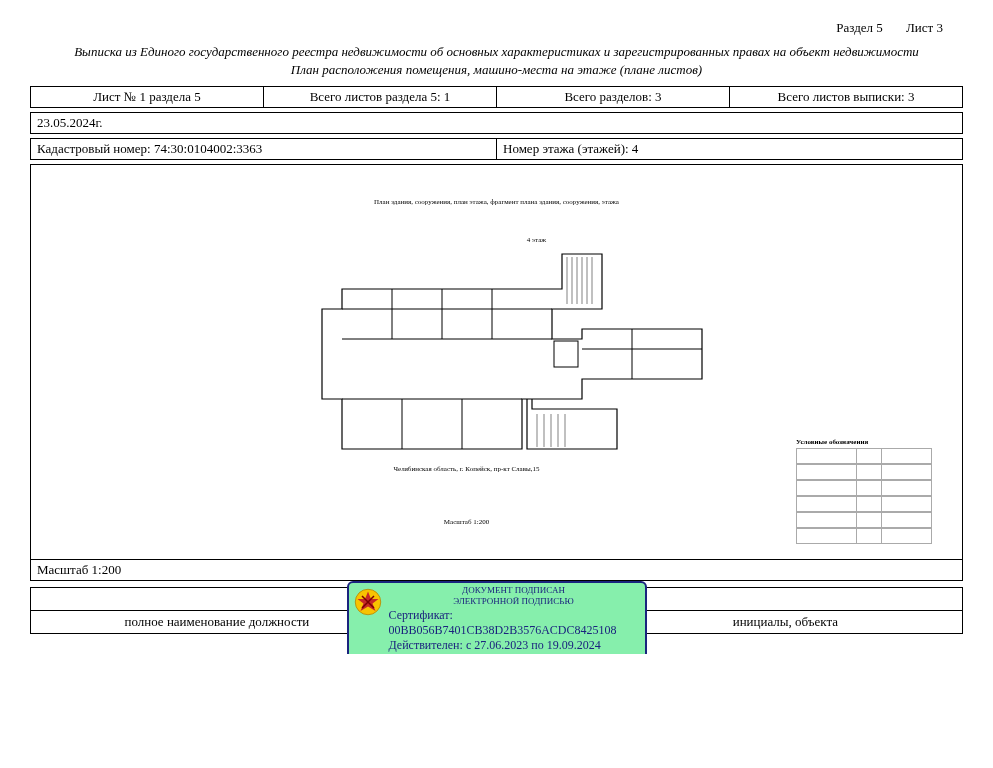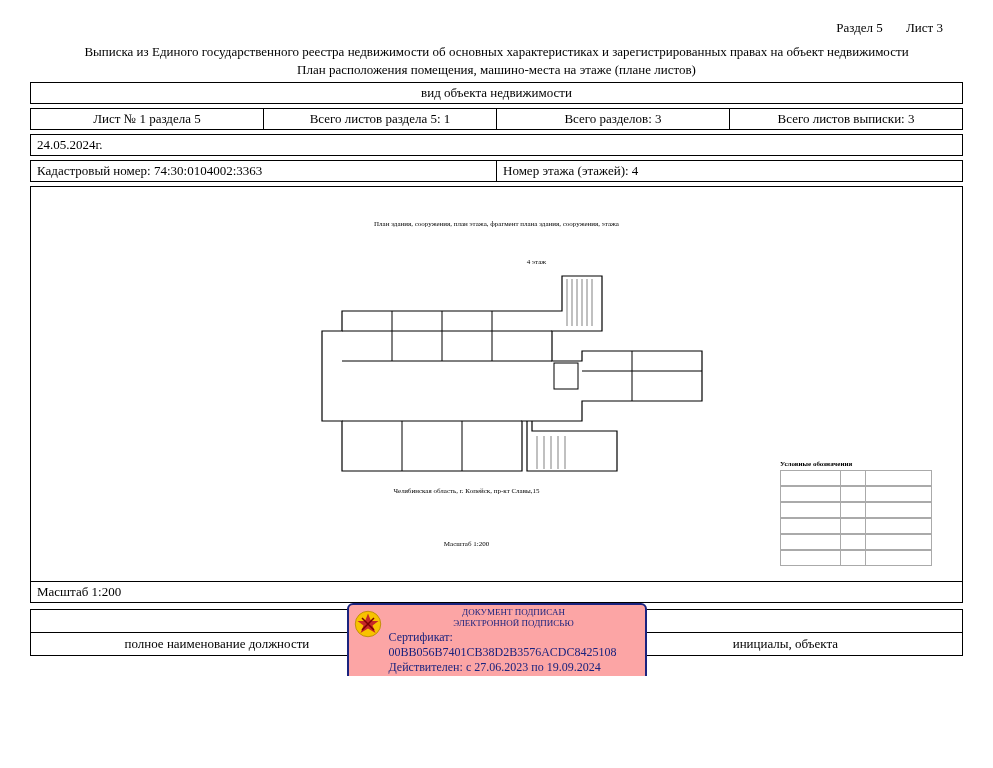--- a/index.html
+++ b/index.html
@@ -14,20 +14,21 @@
   }
   .top-right {
     text-align: right;
     padding-right: 20px;
     margin-bottom: 8px;
   }
   .top-right span { margin-left: 20px; }
   .title-line {
     text-align: center;
     margin: 2px 0;
+    font-style: italic;
   }
   .tbl {
     width: 100%;
     border-collapse: collapse;
     margin-top: 4px;
   }
   .tbl td, .tbl th {
     border: 1px solid #000;
     padding: 2px 6px;
     font-weight: normal;
@@ -65,21 +66,21 @@
   .scale-label-inner {
     font-size: 7px;
     text-align: center;
     margin-top: 45px;
     margin-left: -60px;
   }
   .legend-box {
     position: absolute;
     right: 30px;
     bottom: 15px;
-    width: 152px;
+    width: 136px;
     font-size: 6px;
   }
   .legend-title {
     font-weight: bold;
     font-size: 7px;
     margin-bottom: 2px;
   }
   .legend-row {
     display: flex;
     border: 0.5px solid #aaa;
@@ -110,21 +111,21 @@
     margin-left: 20px;
   }
   .stamp {
     position: absolute;
     left: 50%;
     top: -6px;
     transform: translateX(-50%);
     width: 300px;
     border: 2px solid #1a237e;
     border-radius: 6px;
-    background: #fca5a5;
+    background: #86efac;
     padding: 2px 6px 18px 40px;
     font-size: 8px;
     color: #1a237e;
     line-height: 1.25;
     box-sizing: border-box;
   }
   .stamp .hline { text-align: center; font-size: 9px; }
   .stamp .sub { font-size: 12px; }
   .emblem {
     position: absolute;
@@ -140,41 +141,38 @@
 <div class="top-right">
   <span>Раздел 5</span>
   <span>Лист 3</span>
 </div>
 
 <div class="title-line">Выписка из Единого государственного реестра недвижимости об основных характеристиках и зарегистрированных правах на объект недвижимости</div>
 <div class="title-line">План расположения помещения, машино-места на этаже (плане листов)</div>
 
 <table class="tbl">
   <tbody>
-  <tr>
-        <td>вид объекта недвижимости</td>
-      </tr>
 </tbody>
   </table>
 
 <table class="tbl row4">
   <tbody>
       <tr>
     <td>Лист № 1 раздела 5</td>
     <td>Всего листов раздела 5: 1</td>
     <td>Всего разделов: 3</td>
     <td>Всего листов выписки: 3</td>
   </tr>
 </tbody>
   </table>
 
 <table class="tbl">
   <tbody>
       <tr>
-        <td class="left">24.05.2024г.</td>
+        <td class="left">23.05.2024г.</td>
       </tr>
 </tbody>
   </table>
 
 <table class="tbl row2">
   <tbody>
       <tr>
     <td class="left">Кадастровый номер: 74:30:0104002:3363</td>
     <td class="left">Номер этажа (этажей): 4</td>
   </tr>

